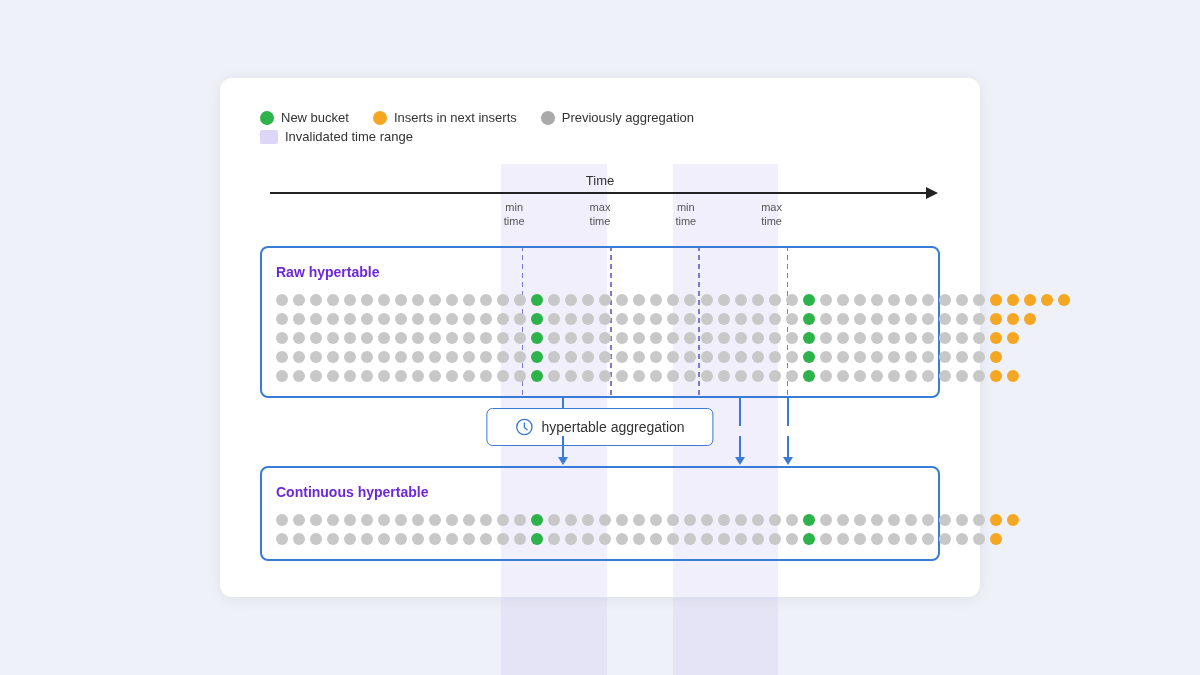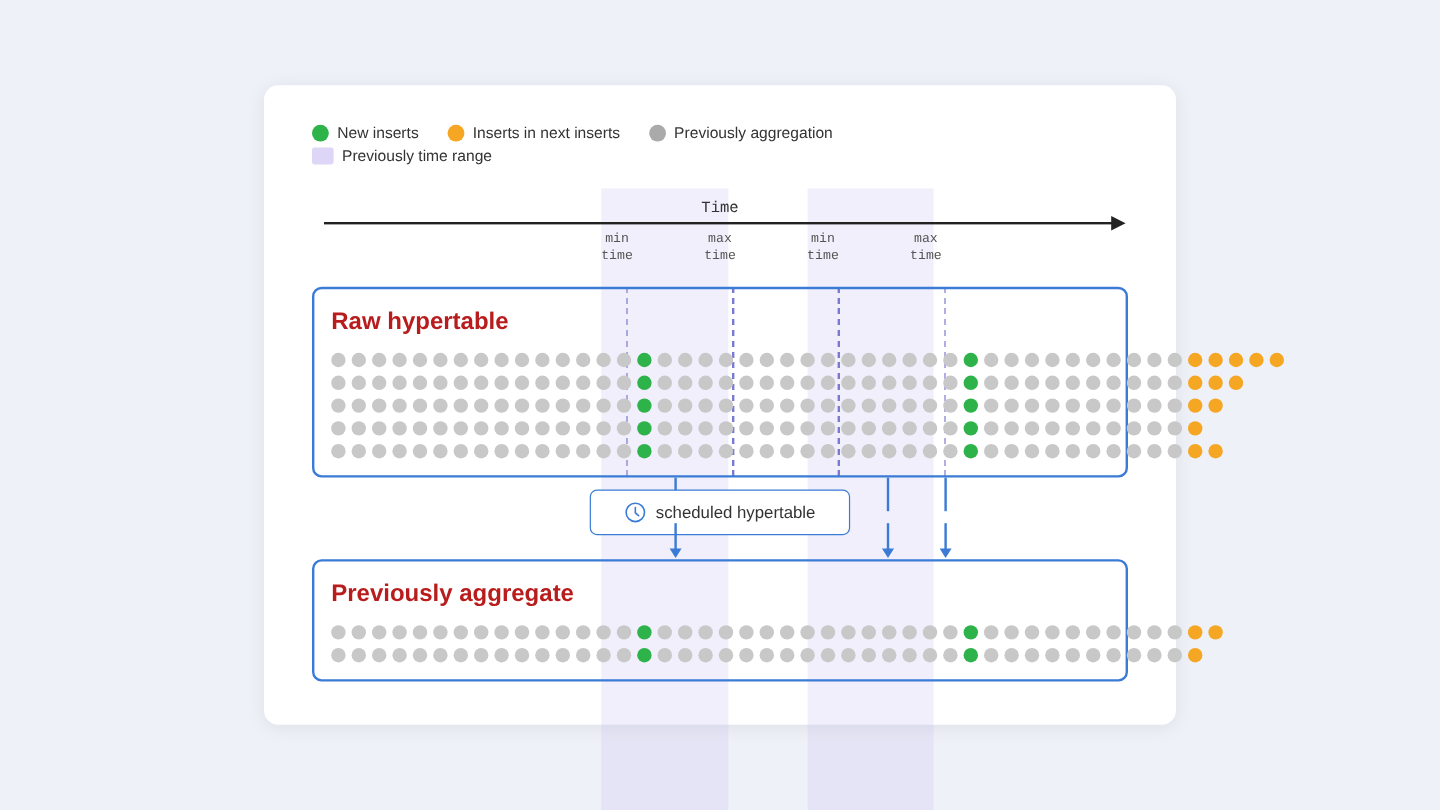--- a/index.html
+++ b/index.html
@@ -47,21 +47,20 @@
       border-radius: 2px;
       flex-shrink: 0;
     }
     
     .time-axis-container {
       position: relative;
       height: 70px;
       margin-left: 10px;
       margin-right: 10px;
       margin-bottom: 4px;
-      font-family: Liberation Mono, monospace;
     }
     .time-arrow {
       position: absolute;
       top: 20px;
       left: 0;
       right: 0;
       height: 2px;
       background: #222;
     }
     .time-arrow::after {
@@ -108,23 +107,23 @@
     }
     
     .table-box {
       border: 2px solid #3a7bd5;
       border-radius: 8px;
       padding: 16px 14px 14px 14px;
       margin-bottom: 0;
       position: relative;
     }
     .table-title {
-      font-size: 20px;
+      font-size: 14px;
       font-weight: 700;
-      color: #b91c1c;
+      color: #6d28d9;
       margin-bottom: 14px;
     }
     
     .dot-grid {
       display: flex;
       flex-direction: column;
       gap: 7px;
     }
     .dot-row {
       display: flex;
@@ -161,33 +160,33 @@
     }
   </style>
 </head>
 <body>
 
 <div class="main-card">
 
   <div class="legend">
     <div class="legend-item">
       <div class="legend-dot" style="background:#2db34a"></div>
-      <span>New inserts</span>
+      <span>New bucket</span>
     </div>
     <div class="legend-item">
       <div class="legend-dot" style="background:#f5a623"></div>
       <span>Inserts in next inserts</span>
     </div>
     <div class="legend-item">
       <div class="legend-dot" style="background:#aaaaaa"></div>
       <span>Previously aggregation</span>
     </div>
     <div class="legend-item" style="width:100%">
       <div class="legend-rect"></div>
-      <span>Previously time range</span>
+      <span>Invalidated time range</span>
     </div>
   </div>
 
   <div class="diagram-area" style="position:relative;">
 
     <div class="time-axis-container">
 
       <div class="invalidated-band" style="left:35%; width:16%; height:700px; top:-8px;"></div>
       <div class="invalidated-band" style="left:61%; width:16%; height:700px; top:-8px;"></div>
 
@@ -458,21 +457,21 @@
       <div style="position:absolute; left:calc(76% + 10px); top:0; bottom:0; display:flex; flex-direction:column; align-items:center;">
         <div style="width:2px; height:28px; background:#3a7bd5;"></div>
       </div>
 
       <div style="position:absolute; left:50%; transform:translateX(-50%); top:10px;">
         <div class="sched-box">
           <svg class="clock-icon" viewBox="0 0 20 20" fill="none">
             <circle cx="10" cy="10" r="8.5" stroke="#3a7bd5" stroke-width="1.5"></circle>
             <path d="M10 5.5V10.5L13 13" stroke="#3a7bd5" stroke-width="1.5" stroke-linecap="round"></path>
           </svg>
-          <span>scheduled hypertable</span>
+          <span>hypertable aggregation</span>
         </div>
       </div>
 
       <div style="position:absolute; left:calc(43% + 10px); top:38px; bottom:0; display:flex; flex-direction:column; align-items:center;">
         <div style="width:2px; flex:1; background:#3a7bd5; position:relative;">
           <div style="position:absolute; bottom:-7px; left:50%; transform:translateX(-50%); border-top:8px solid #3a7bd5; border-left:5px solid transparent; border-right:5px solid transparent;"></div>
         </div>
       </div>
       <div style="position:absolute; left:calc(69% + 10px); top:38px; bottom:0; display:flex; flex-direction:column; align-items:center;">
         <div style="width:2px; flex:1; background:#3a7bd5; position:relative;">
@@ -481,21 +480,21 @@
       </div>
       <div style="position:absolute; left:calc(76% + 10px); top:38px; bottom:0; display:flex; flex-direction:column; align-items:center;">
         <div style="width:2px; flex:1; background:#3a7bd5; position:relative;">
           <div style="position:absolute; bottom:-7px; left:50%; transform:translateX(-50%); border-top:8px solid #3a7bd5; border-left:5px solid transparent; border-right:5px solid transparent;"></div>
         </div>
       </div>
     </div>
 
     <div style="position:relative; margin-top:8px;">
       <div class="table-box">
-        <div class="table-title">Previously aggregate</div>
+        <div class="table-title">Continuous hypertable</div>
         <div class="dot-grid" id="cont-grid">
             <div class="dot-row">
               <div class="dot" style="background: rgb(200, 200, 200);"></div>
               <div class="dot" style="background: rgb(200, 200, 200);"></div>
               <div class="dot" style="background: rgb(200, 200, 200);"></div>
               <div class="dot" style="background: rgb(200, 200, 200);"></div>
               <div class="dot" style="background: rgb(200, 200, 200);"></div>
               <div class="dot" style="background: rgb(200, 200, 200);"></div>
               <div class="dot" style="background: rgb(200, 200, 200);"></div>
               <div class="dot" style="background: rgb(200, 200, 200);"></div>

